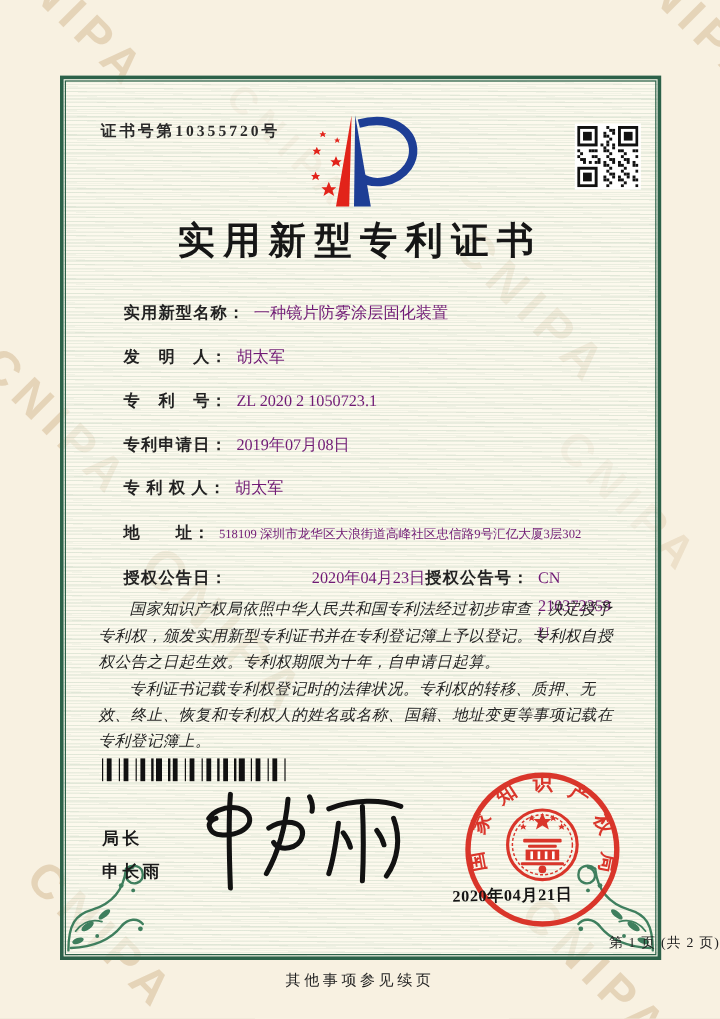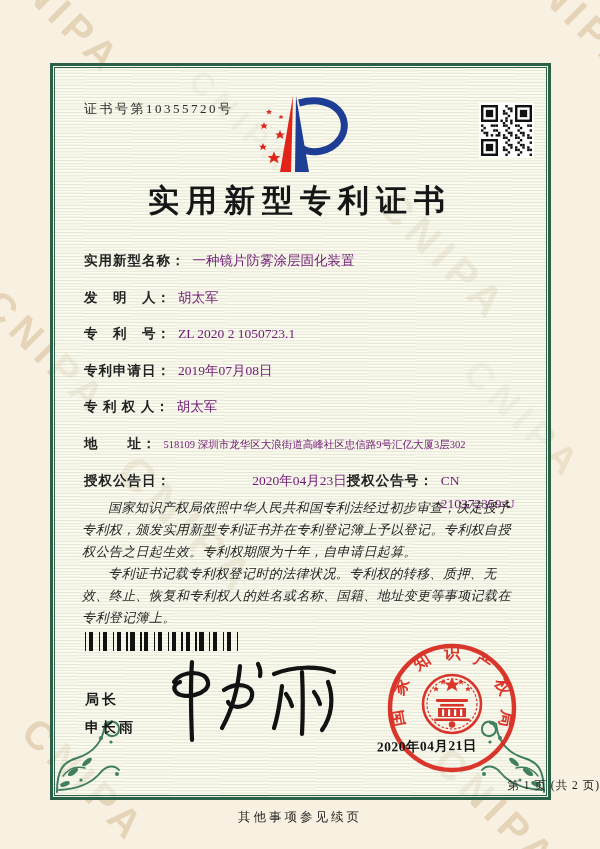--- a/index.html
+++ b/index.html
@@ -23,30 +23,30 @@
     background:
       repeating-linear-gradient(0deg, rgba(110,155,125,0.13) 0 1px, rgba(0,0,0,0) 1px 3px),
       repeating-linear-gradient(1.2deg, rgba(110,155,125,0.07) 0 1px, rgba(0,0,0,0) 1px 4px),
       rgba(255,255,248,0.55);
   }
   .frame-inner { position:absolute; inset:1px; border:1px solid #2c6149; }
   
   .content { position:absolute; inset:0; z-index:3; color:#1d1d1d; }
   .cert-no {
     position:absolute; left:84px; top:100px; font-size:13px;
-    letter-spacing:2.5px; color:#2a2a2a; font-weight:400;
+    letter-spacing:2.5px; color:#2a2a2a; font-weight:700;
   }
   .logo { position:absolute; left:236px; top:90px; }
   .qr { position:absolute; left:479px; top:103px; background:#fff; padding:2px; }
   .title {
     position:absolute; left:0; right:0; top:180px; text-align:center;
     font-size:31px; font-weight:700; letter-spacing:7px; color:#161616;font-family:Liberation Mono, monospace;
   }
   .fields { position:absolute; left:84px; top:249px; width:438px; }
-  .field-row { display:flex; align-items:baseline; margin-bottom:13.5px; line-height:23px; font-size:13.5px; }
+  .field-row { display:flex; align-items:baseline; margin-bottom:13.5px; line-height:23px; font-size:13.5px;margin-left:19px; }
   .flabel { font-weight:600; letter-spacing:1px; white-space:pre; color:#222; }
   .fvalue { margin-left:7px; color:#701a75; }
   .fvalue.small { font-size:10.5px; letter-spacing:0; }
   .twocol { display:flex; }
   .twocol .col1 { width:285px; display:flex; align-items:baseline;justify-content:space-between; }
   .twocol .col2 { display:flex; align-items:flex-start; }
   .body-text {
     position:absolute; left:82px; top:497px; width:438px;
     font-size:13px; line-height:22px; font-style:italic; color:#242424;
     letter-spacing:0.4px;

